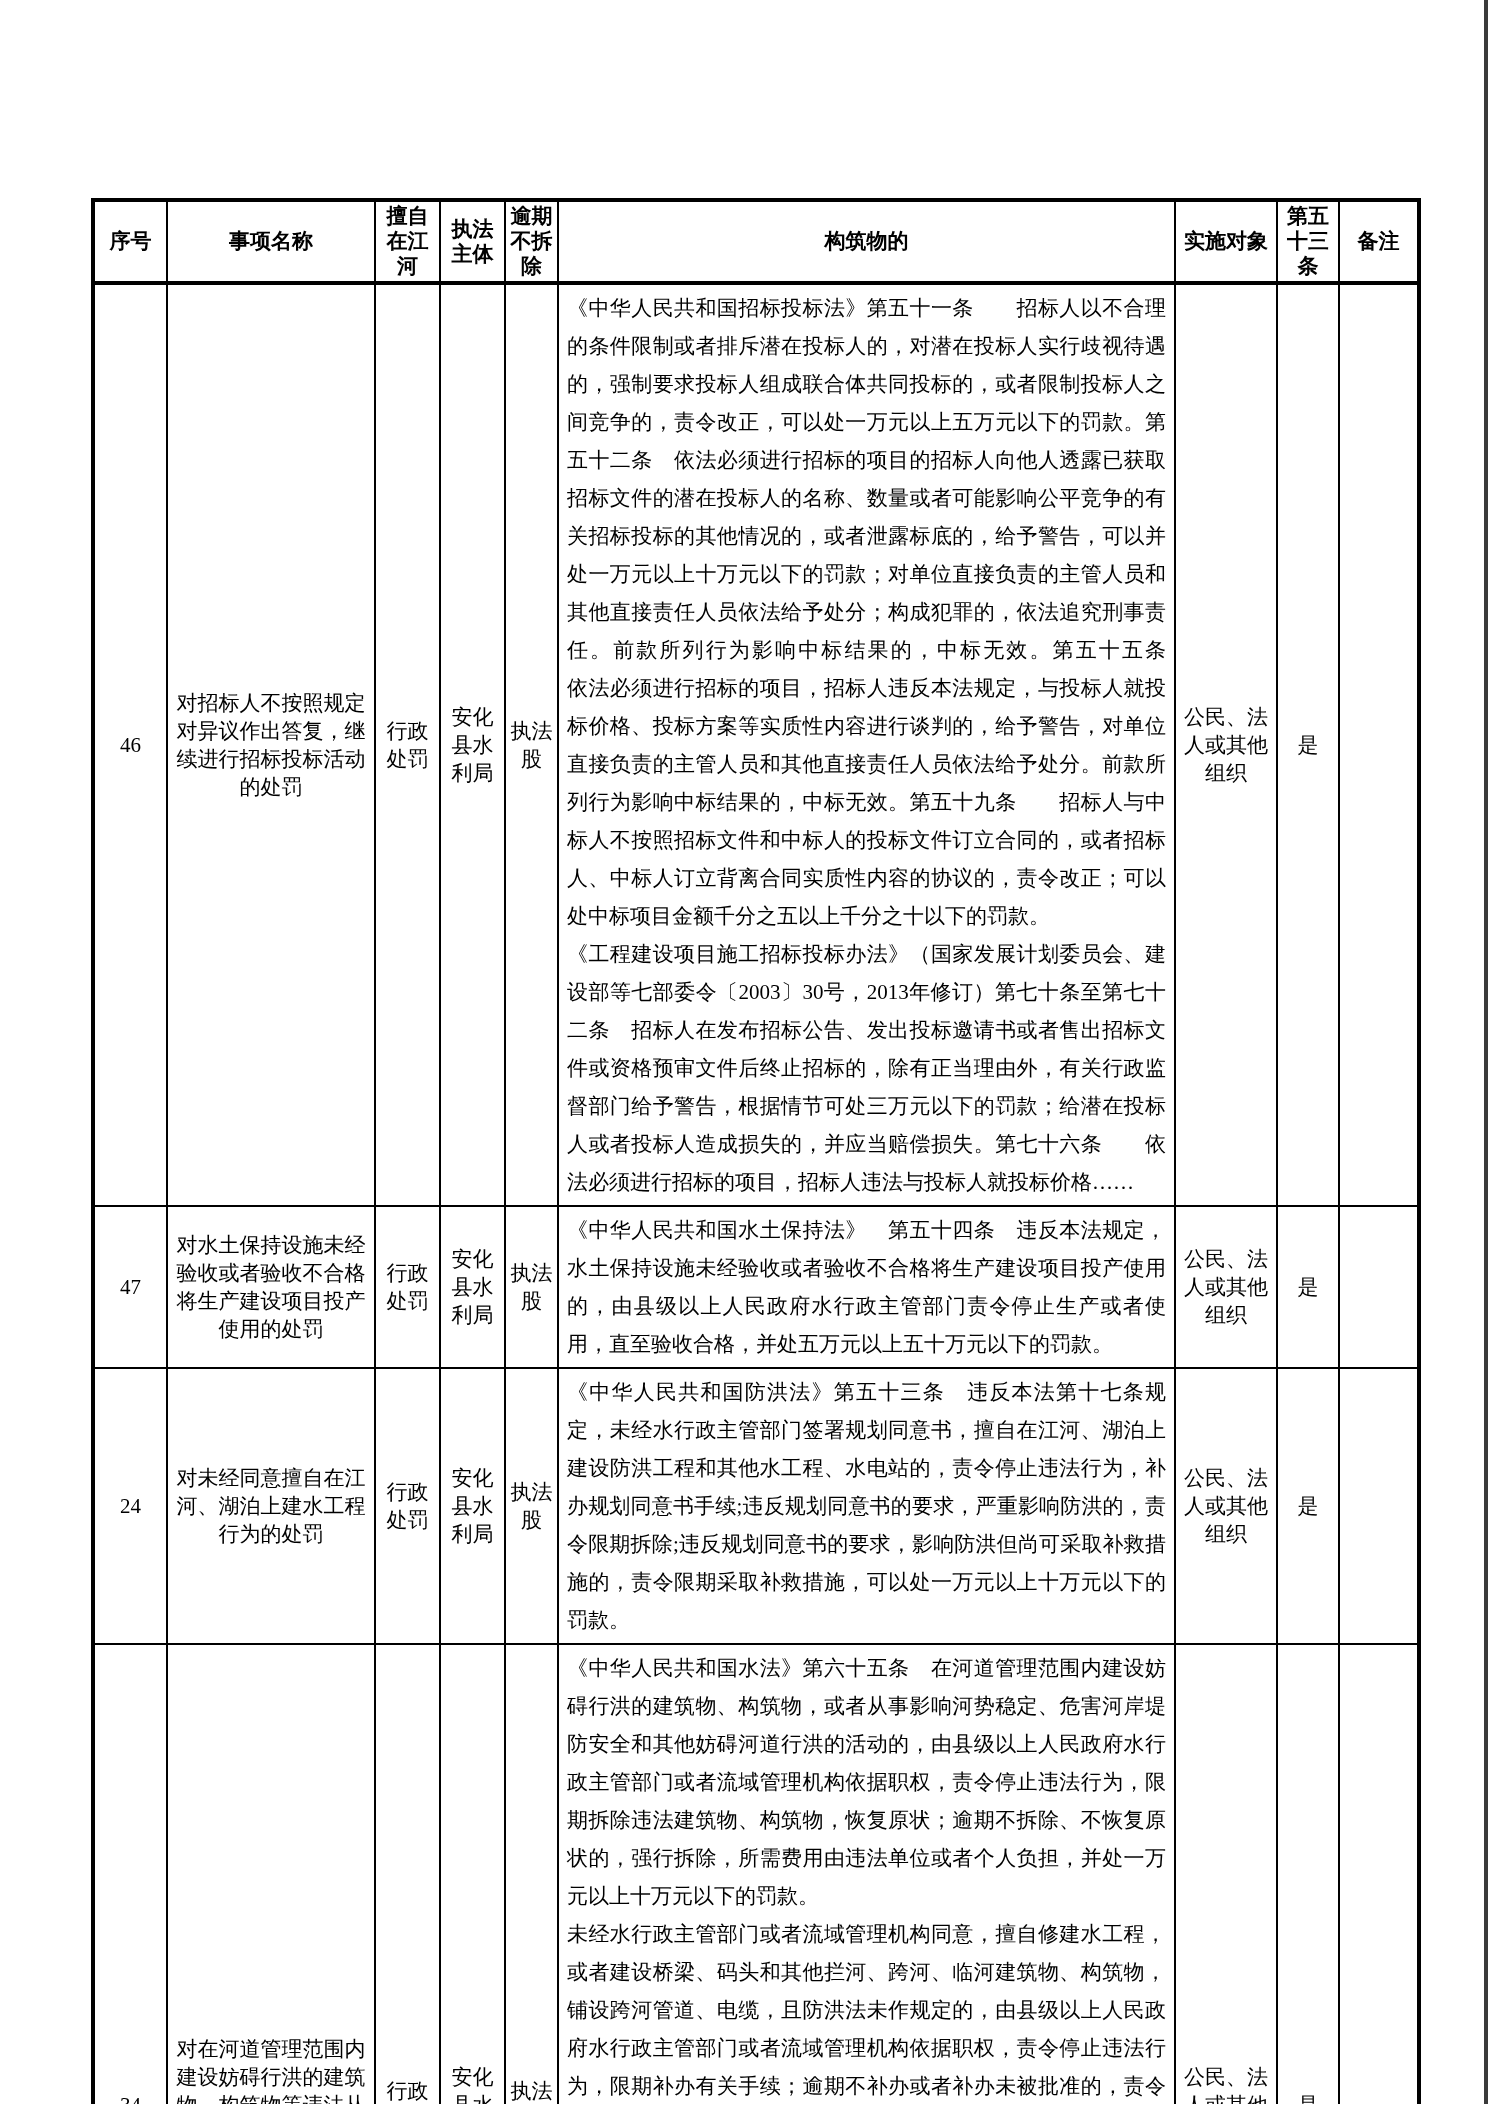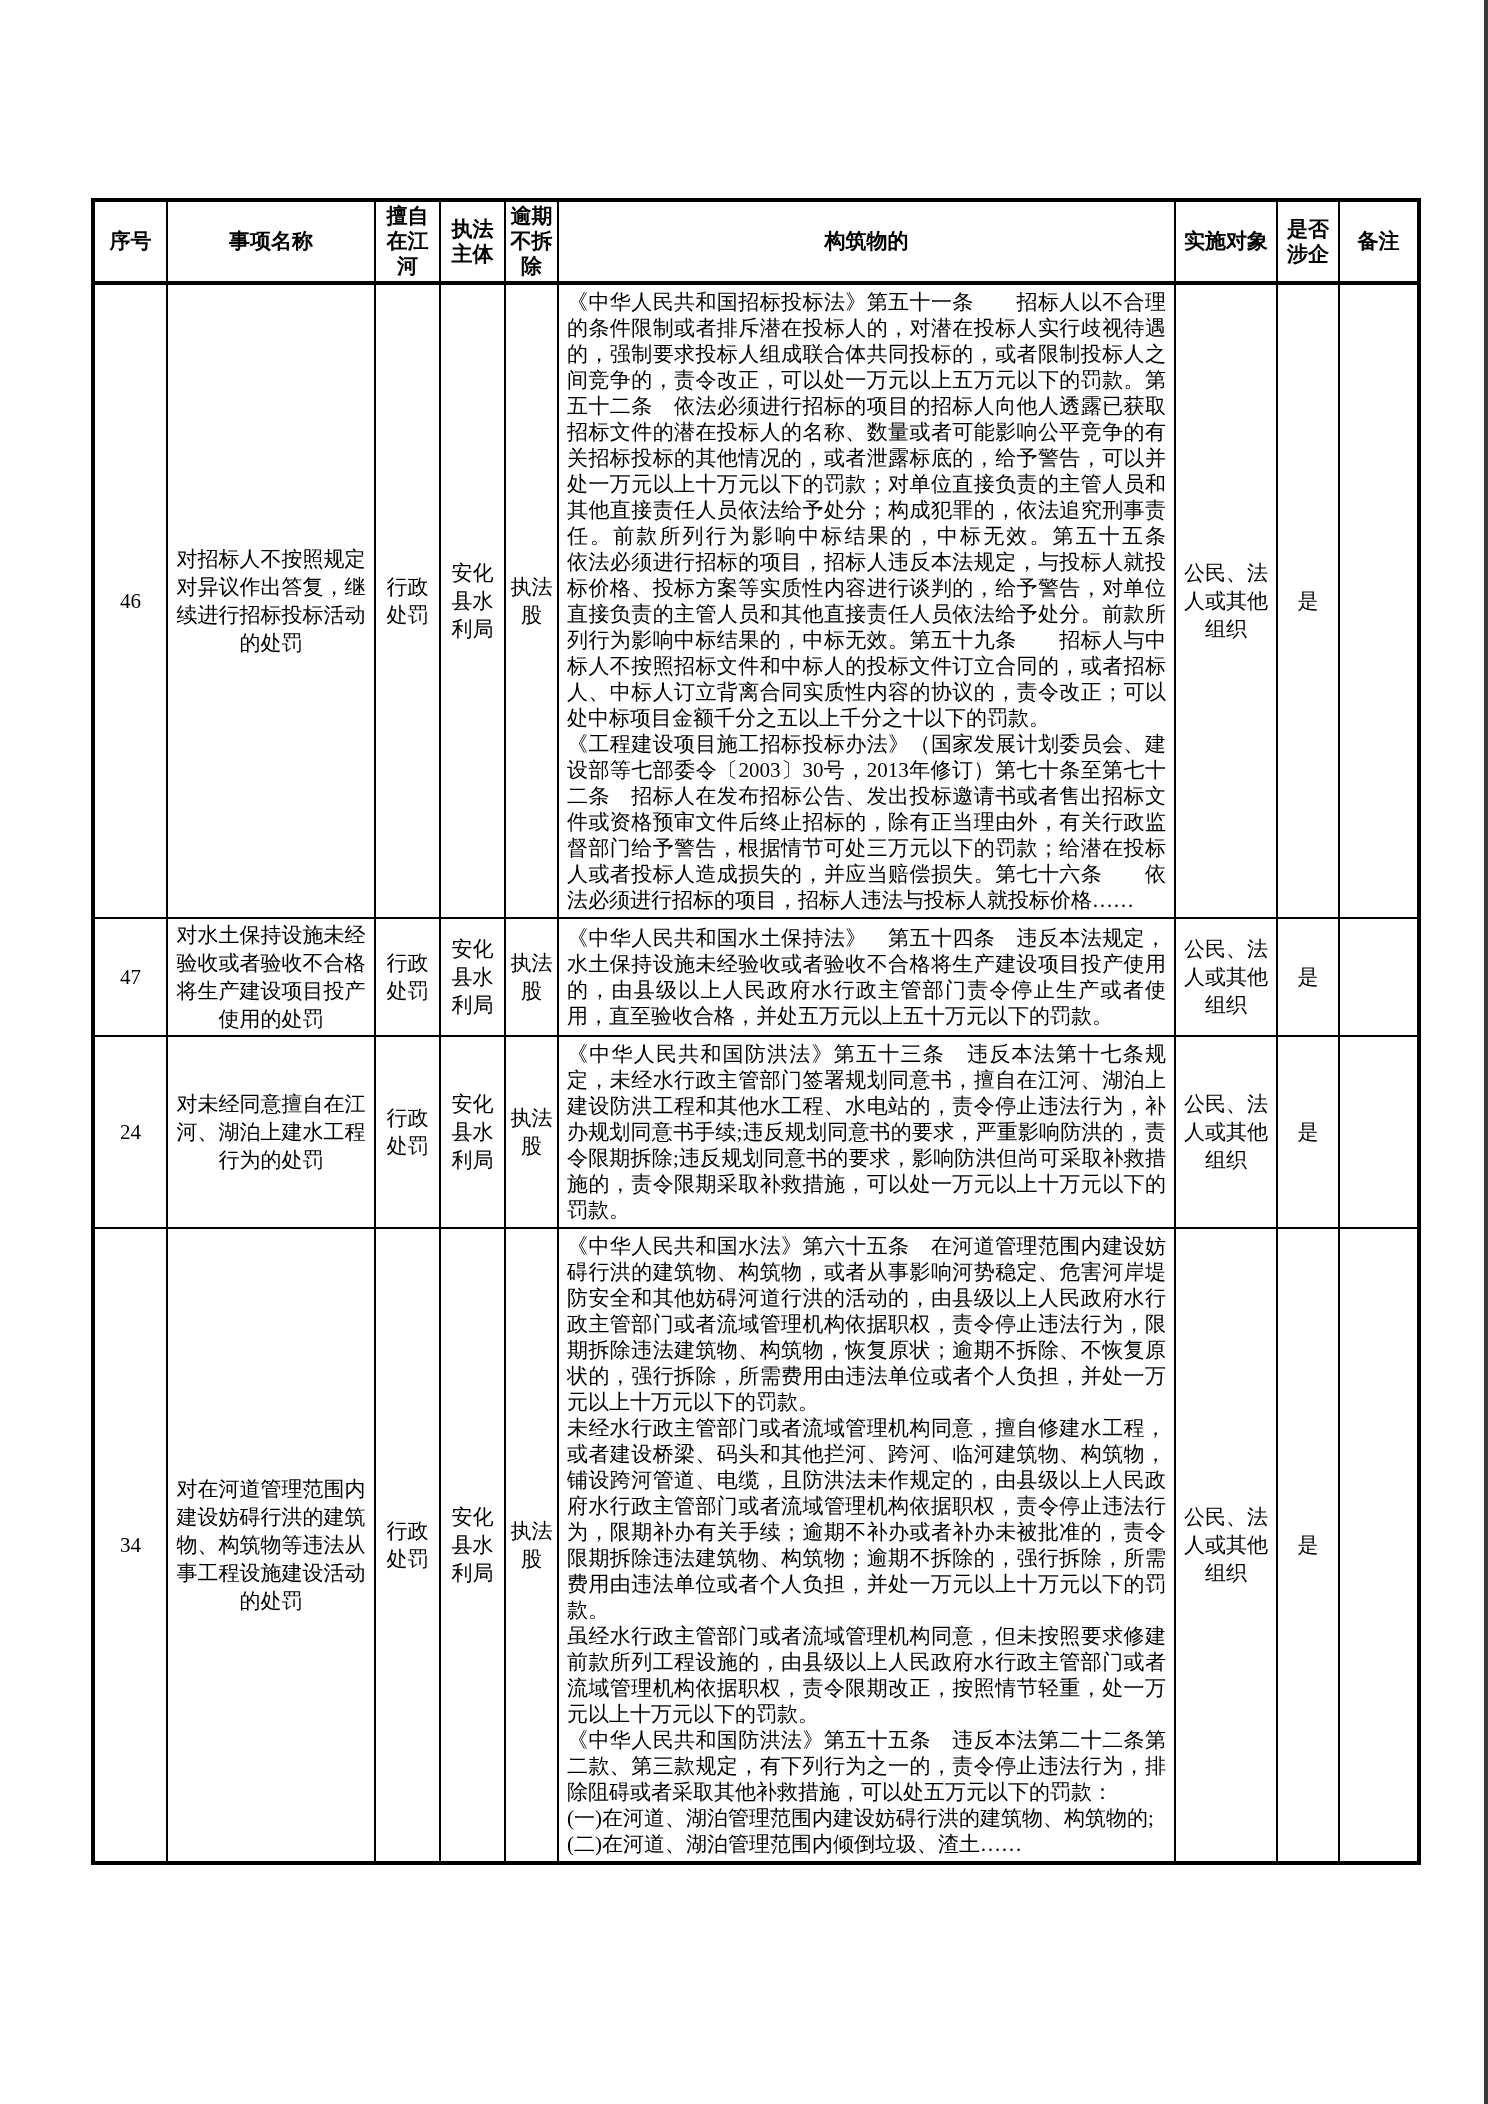--- a/index.html
+++ b/index.html
@@ -49,21 +49,21 @@
     line-height: 25px;
     padding: 2px 3px;
   }
   .law-table td.center-cell {
     text-align: center;
     line-height: 28px;
     padding: 2px 4px;
   }
   .law-table td.basis-cell {
     text-align: justify;
-    line-height: 26px;
+    line-height: 38px;
     padding: 4px 8px;
     white-space: pre-line;
   }
   .law-table thead tr { height: 58px; }
   .law-table tr.row-46 { height: 629px; }
   .law-table tr.row-47 { height: 118px; }
   .law-table tr.row-48 { height: 180px; }
   .law-table tr.row-49 { height: 604px; }
 </style>
 </head>
@@ -86,21 +86,21 @@
 
     <thead>
       <tr>
         <th>序号</th>
         <th>事项名称</th>
         <th>擅自在江河</th>
         <th>执法主体</th>
         <th>逾期不拆除</th>
         <th>构筑物的</th>
         <th>实施对象</th>
-        <th>是否涉企</th>
+        <th>第五十三条</th>
         <th>备注</th>
       </tr>
     </thead>
 
     <tbody>
       <tr class="row-46">
         <td class="center-cell">46</td>
         <td class="center-cell">对招标人不按照规定对异议作出答复，继续进行招标投标活动的处罚</td>
         <td class="center-cell">行政处罚</td>
         <td class="center-cell">安化县水利局</td>

